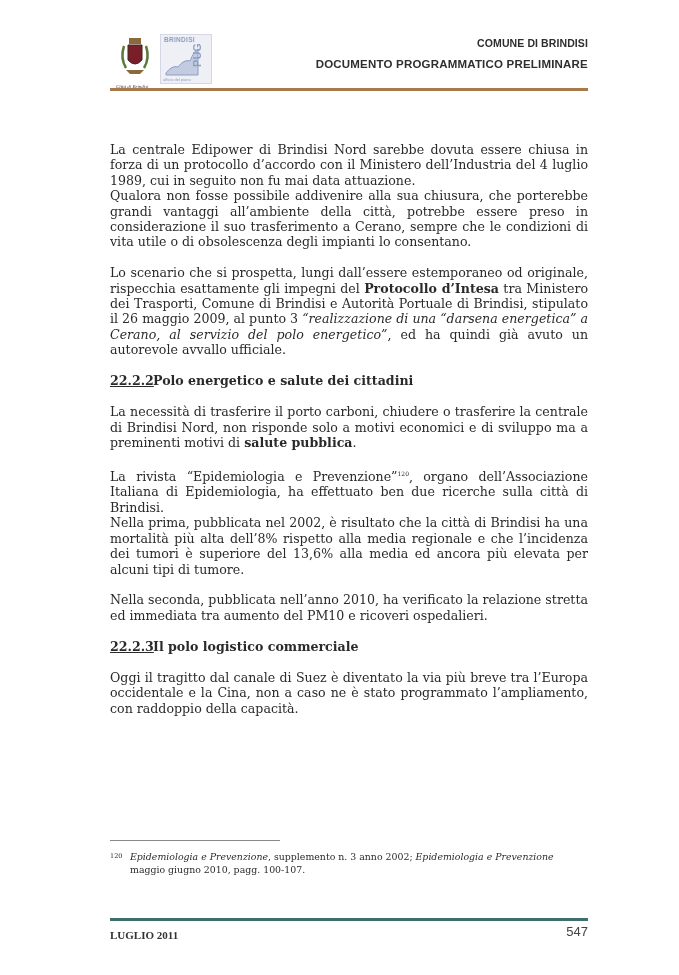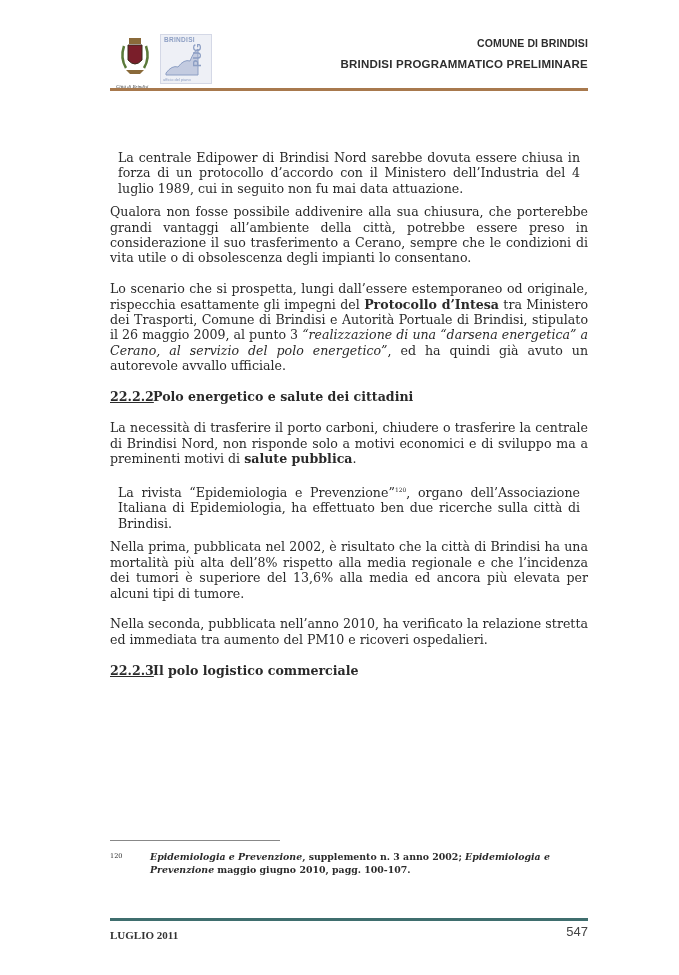--- a/index.html
+++ b/index.html
@@ -10,29 +10,29 @@
   .logo-pug .brand { position: absolute; left: 3px; top: 1px; font-family: "Liberation Sans", sans-serif; font-size: 6.5px; font-weight: bold; color: #8d9fc4; letter-spacing: 0.3px; }
   .logo-pug .pug { position: absolute; right: 2px; top: 14px; font-family: "Liberation Sans", sans-serif; font-size: 11px; font-weight: bold; color: #8d9fc4; transform: rotate(-90deg); transform-origin: center; }
   .logo-pug .sub { position: absolute; left: 2px; bottom: 1px; font-size: 4px; color: #8d9fc4; font-family: "Liberation Sans", sans-serif; }
   .crest-caption { position: absolute; left: 0px; top: 50px; font-size: 5px; font-style: italic; color: #444; font-family: "Liberation Serif", serif; }
   .hdr-line1 { position: absolute; right: 0; top: 9px; font-family: "Liberation Sans", sans-serif; font-weight: bold; font-size: 10.5px; color: #2e2e2e; letter-spacing: 0.1px; }
   .hdr-line2 { position: absolute; right: 0; top: 30px; font-family: "Liberation Sans", sans-serif; font-weight: bold; font-size: 11.5px; color: #2e2e2e; letter-spacing: 0.2px; }
   .hdr-rule { position: absolute; left: 110px; top: 88px; width: 478px; height: 3px; background: #a8794d; }
 
   .content { position: absolute; left: 110px; top: 142px; width: 478px; font-size: 12.6px; line-height: 15.4px; text-align: justify; }
   .content p { margin: 0 0 15.4px 0; }
-  .content p.tight { margin: 8px; }
+  .content p.tight { margin: 0; }
   .content h3 { font-size: 12.6px; font-weight: bold; margin: 3px 0 16px 0; line-height: 15.4px; }
   .content h3 .num { display: inline-block; width: 43px; text-decoration: underline; }
   sup.fn { font-size: 6px; vertical-align: 5px; }
 
   .fn-rule { position: absolute; left: 110px; top: 840px; width: 170px; height: 1px; background: #888; }
   .footnote { position: absolute; left: 110px; top: 850px; width: 478px; font-size: 9.4px; line-height: 13px; }
   .footnote .fn-num { position: absolute; left: 0; top: 0; font-size: 6.5px; }
-  .footnote .fn-text { margin-left: 40px; display: block; font-weight: bold; }
+  .footnote .fn-text { margin-left: 20px; display: block; }
 
   .ftr-rule { position: absolute; left: 110px; top: 918px; width: 478px; height: 3px; background: #3f6e6e; }
   .ftr-date { position: absolute; left: 110px; top: 929px; font-family: Liberation Serif, serif; font-weight: bold; font-size: 11px; color: #333; }
   .ftr-page { position: absolute; right: 91px; top: 924px; font-family: "Liberation Sans", sans-serif; font-size: 13px; color: #444; }
 </style>
 </head>
 <body>
 
 <div class="header">
   <div class="logo-crest">
@@ -47,41 +47,42 @@
   </div>
   <div class="logo-pug">
     <span class="brand">BRINDISI</span>
     <svg width="38" height="34" viewBox="0 0 38 34" style="position:absolute;left:3px;top:10px;">
       <path d="M2 28 Q8 20 14 22 Q20 14 26 16 Q30 6 34 4 L34 30 L2 30 Z" fill="#c3cbe0" stroke="#8d9fc4" stroke-width="1"></path>
     </svg>
     <span class="pug">PUG</span>
     <span class="sub">ufficio del piano</span>
   </div>
   <div class="hdr-line1">COMUNE DI BRINDISI</div>
-  <div class="hdr-line2">BRINDISI PROGRAMMATICO PRELIMINARE</div>
+  <div class="hdr-line2">DOCUMENTO PROGRAMMATICO PRELIMINARE</div>
 </div>
 <div class="hdr-rule"></div>
 
 <div class="content">
   <p class="tight">La centrale Edipower di Brindisi Nord sarebbe dovuta essere chiusa in forza di un protocollo d’accordo con il Ministero dell’Industria del 4 luglio 1989, cui in seguito non fu mai data attuazione.</p>
   <p>Qualora non fosse possibile addivenire alla sua chiusura, che porterebbe grandi vantaggi all’ambiente della città, potrebbe essere preso in considerazione il suo trasferimento a Cerano, sempre che le condizioni di vita utile o di obsolescenza degli impianti lo consentano.</p>
 
   <p><span>Lo scenario che si prospetta, lungi dall’essere estemporaneo od originale, rispecchia esattamente gli impegni del </span><b>Protocollo d’Intesa</b><span> tra Ministero dei Trasporti, Comune di Brindisi e Autorità Portuale di Brindisi, stipulato il 26 maggio 2009, al punto 3 </span><i>“realizzazione di una “darsena energetica” a Cerano, al servizio del polo energetico”</i><span>, ed ha quindi già avuto un autorevole avvallo ufficiale.</span></p>
 
   <h3><span class="num">22.2.2</span><span>Polo energetico e salute dei cittadini</span></h3>
 
   <p><span>La necessità di trasferire il porto carboni, chiudere o trasferire la centrale di Brindisi Nord, non risponde solo a motivi economici e di sviluppo ma a preminenti motivi di </span><b>salute pubblica</b><span>.</span></p>
 
   <p class="tight"><span>La rivista “Epidemiologia e Prevenzione”</span><sup class="fn">120</sup><span>, organo dell’Associazione Italiana di Epidemiologia,  ha effettuato ben due ricerche sulla città di Brindisi.</span></p>
   <p>Nella prima, pubblicata nel 2002, è risultato che la città di Brindisi ha una mortalità più alta dell’8% rispetto alla media regionale e che l’incidenza dei tumori è superiore del 13,6% alla media ed ancora più elevata per alcuni tipi di tumore.</p>
 
   <p>Nella seconda, pubblicata nell’anno 2010, ha verificato la relazione stretta ed immediata tra aumento del PM10 e ricoveri ospedalieri.</p>
 
   <h3><span class="num">22.2.3</span><span>Il polo logistico commerciale</span></h3>
 
+  <p>Oggi il tragitto dal canale di Suez è diventato la via più breve tra l’Europa occidentale e la Cina, non a caso ne è stato programmato l’ampliamento, con raddoppio della capacità.</p>
 </div>
 
 <div class="fn-rule"></div>
 <div class="footnote">
   <span class="fn-num">120</span>
   <span class="fn-text"><i>Epidemiologia e Prevenzione</i><span>, supplemento n. 3 anno 2002; </span><i>Epidemiologia e Prevenzione</i><span> maggio giugno 2010, pagg. 100-107.</span></span>
 </div>
 
 <div class="ftr-rule"></div>
 <div class="ftr-date">LUGLIO 2011</div>

